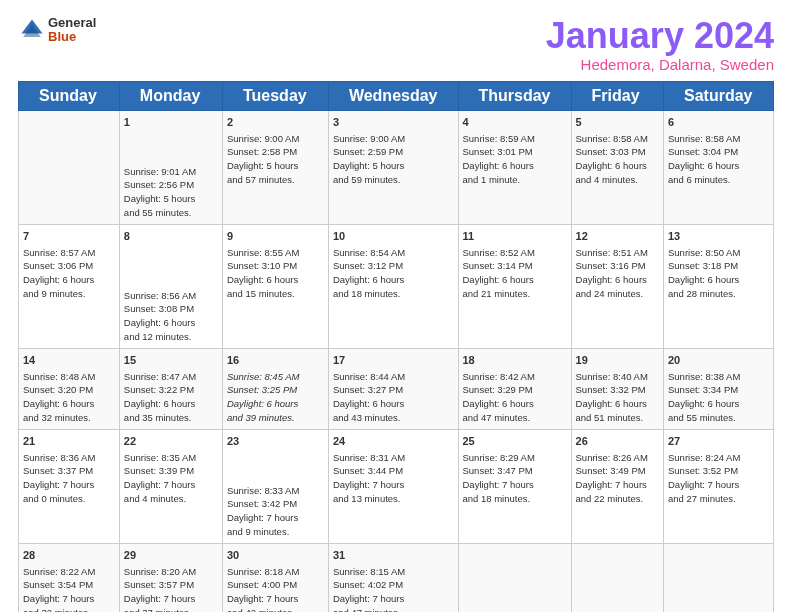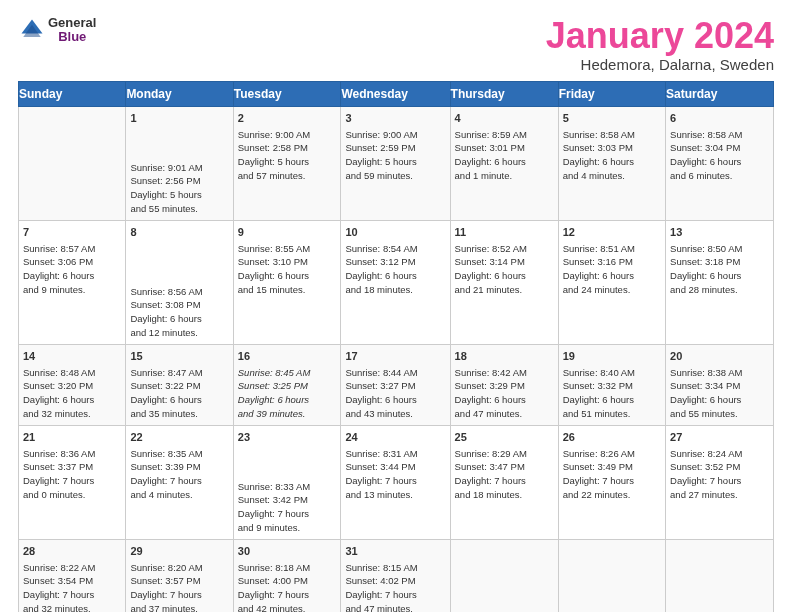--- a/index.html
+++ b/index.html
@@ -26,49 +26,49 @@
       gap: 2px;
     }
     .logo-text {
       display: flex;
       flex-direction: column;
       font-size: 13px;
       font-weight: bold;
       line-height: 1.1;
     }
     .logo-text .general { color: #333; }
-    .logo-text .blue { color: #701a75; text-align: center; }
+    .logo-text .blue { color: #c2410c; }
     .logo-icon {
       width: 28px;
       height: 28px;
     }
     .title-block {
       text-align: right;
     }
     .month-title {
       font-size: 36px;
       font-weight: bold;
-      color: #ec4899;
+      color: #8b5cf6;
       line-height: 1.1;
     }
     .location {
       font-size: 15px;
-      color: #404040;
+      color: #ec4899;
     }
     table {
       width: 100%;
       border-collapse: collapse;
       font-size: 10.5px;
     }
     thead tr th {
       background-color: #2d6db5;
       color: #fff;
-      padding: 5px 0;
+      padding: 5px 20px;
       text-align: left;
-      font-size: 12px;
+      font-size: 16px;
       font-weight: bold;
       border: 1px solid #2560a0;
     }
     tbody tr td {
       vertical-align: top;
       padding: 4px 4px;
       border: 1px solid #ccc;
       width: 113px;
       min-height: 70px;
       color: #333;

